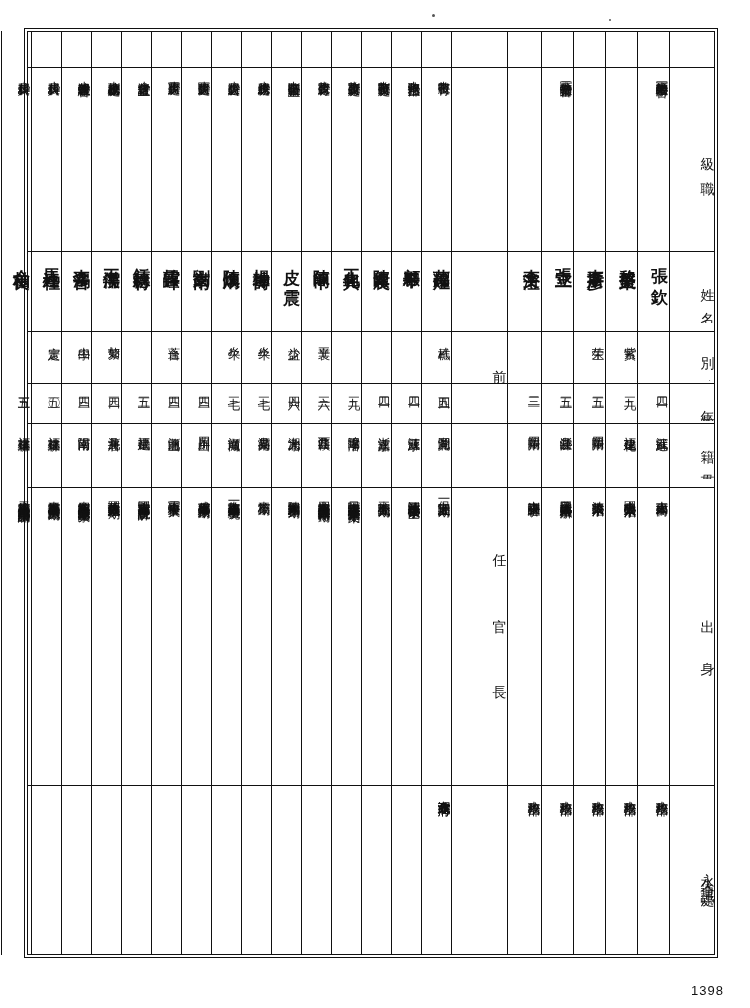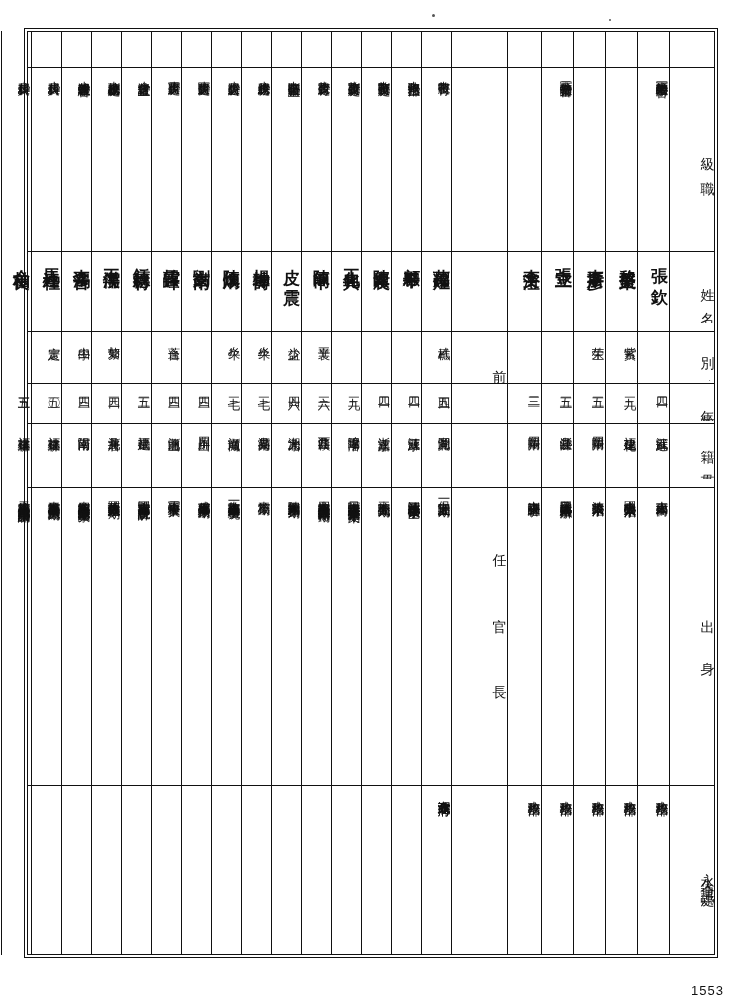--- a/index.html
+++ b/index.html
@@ -262,17 +262,17 @@
       <div class="cell r-name" style="left: -56px; width: 30px;">孟吉榮</div>
       <div class="cell r-alias" style="left: -56px; width: 30px;">千青</div>
       <div class="cell r-age" style="left: -56px; width: 30px;">四一</div>
       <div class="cell r-native" style="left: -56px; width: 30px;">遼寧鐵嶺</div>
       <div class="cell r-origin" style="left: -56px; width: 30px;">保定軍第二期</div>
       <div class="cell" style="left: 424px; width: 56px; top: 300px; height: 60px; font-size: 14px; letter-spacing: 4px; display: flex; justify-content: center;">前</div>
       <div class="cell" style="left: 424px; width: 56px; top: 470px; height: 240px; font-size: 14px; letter-spacing: 26px; display: flex; justify-content: center;">任　官　長</div>
       <div class="cell" style="left: 394px; width: 30px; top: 760px; height: 150px; font-size: 12.5px;">湖北省政府</div>
     </div>
 
-  <div class="pageno">1553</div>
+  <div class="pageno">1398</div>
 
   <div class="speck" style="left:432px;top:14px;width:3px;height:3px;"></div>
   <div class="speck" style="left:609px;top:19px;width:2px;height:2px;"></div>
 </div>
 
 </body></html>

